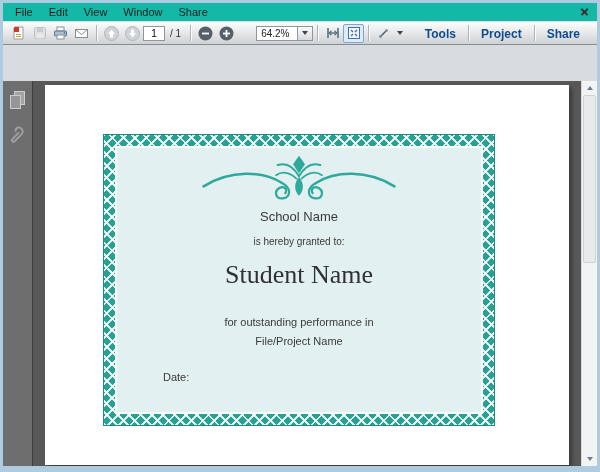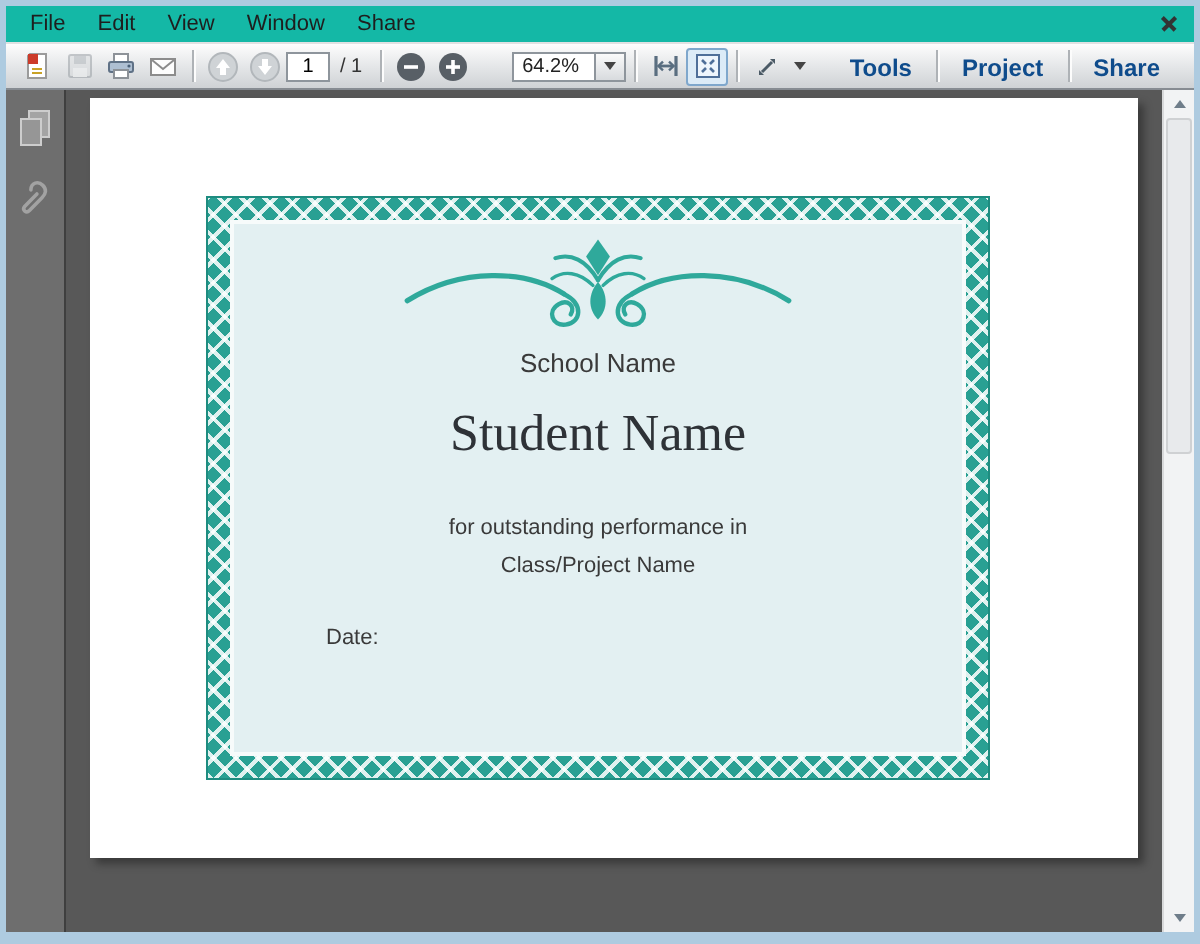--- a/index.html
+++ b/index.html
@@ -52,21 +52,21 @@
                 background:linear-gradient(#fafafa,#d8dbde); display:flex; align-items:center;
                 justify-content:center; }
   .caret { width:0; height:0; border-left:3px solid transparent; border-right:3px solid transparent;
            border-top:4px solid #444; }
   .mini-caret { margin-left:3px; }
   .tb-right { margin-left:auto; display:flex; align-items:flex-end; }
   .tb-link { font-size:12px; font-weight:700; color:#0f4c8c; padding:0 12px; cursor:default; }
   .tb-rsep { width:1px; height:16px; background:#aeb2b6; box-shadow:1px 0 0 #fcfcfc; }
 
   
-  .workspace { flex:1; display:flex; min-height:0; }
+  .workspace { flex:1; display:flex; min-height:0;margin-top:36px; }
   .nav-strip { width:30px; flex:0 0 30px; background:#6e6e6e; border-right:1px solid #3f3f3f;
                display:flex; flex-direction:column; align-items:center; padding-top:9px; gap:14px; }
   .canvas { flex:1; background:#585858; position:relative; overflow:hidden; }
   .page { width:524px; height:380px; margin:4px auto 0; background:#ffffff;
           box-shadow:3px 3px 4px rgba(0,0,0,.35); position:relative; }
 
   
   .scrollbar { width:16px; flex:0 0 16px; background:#f2f3f4; border-left:1px solid #d8d9da;
                display:flex; flex-direction:column; align-items:center; }
   .sb-arrow { width:100%; height:14px; display:flex; align-items:center; justify-content:center; }
@@ -241,23 +241,24 @@
                 <path d="M117 29 C109 21 100 20 93 25" stroke-width="2"></path>
                 <path d="M123 29 C131 21 140 20 147 25" stroke-width="2"></path>
               </g>
               <g fill="#2fa99b">
                 <path d="M120 2 l7 10 -7 11 -7 -11 z"></path>
                 <path d="M120 27 c6 7 6 16 0 22 c-6 -6 -6 -15 0 -22 z"></path>
               </g>
             </svg>
 
             <div class="school">School Name</div>
+            <div class="granted">is hereby granted to:</div>
             <div class="student">Student Name</div>
             <div class="perf">for outstanding performance in</div>
-            <div class="classline">Class/Project Name</div>
+            <div class="classline">File/Project Name</div>
             <div class="cert-footer">
               <span>Date:</span>
             </div>
 
           </div>
         </div>
       </div>
     </div>
 
     <div class="scrollbar">

